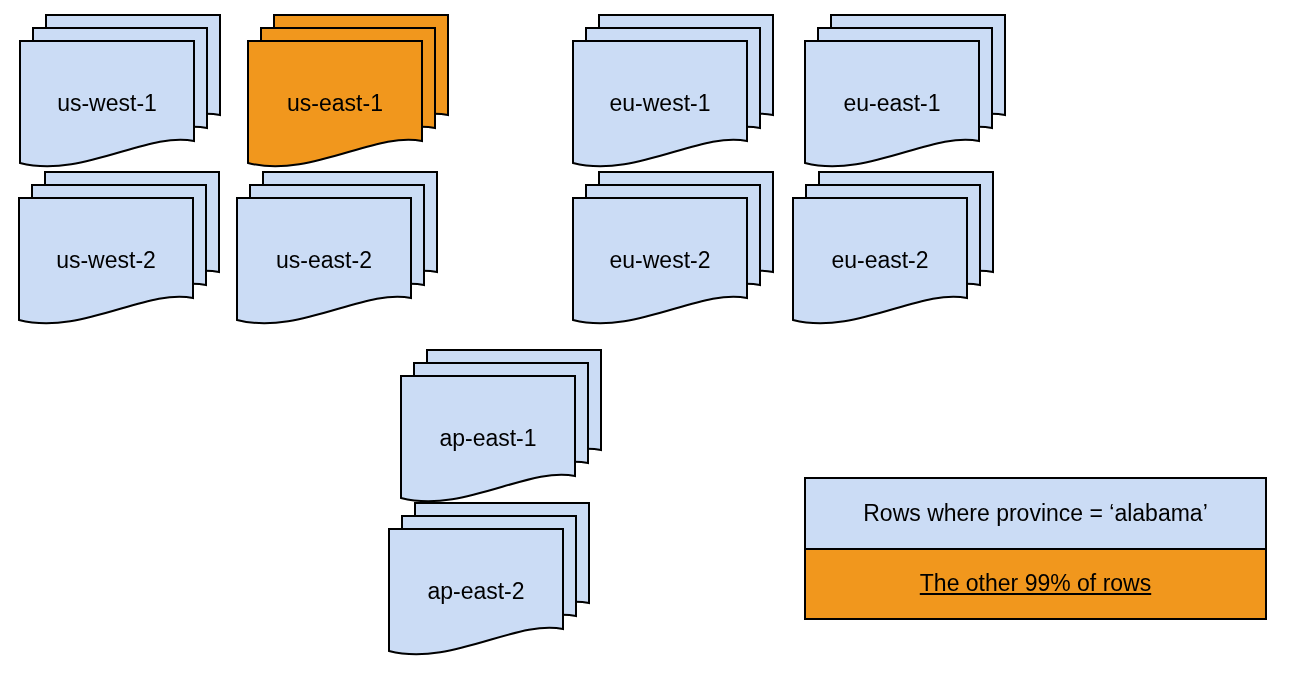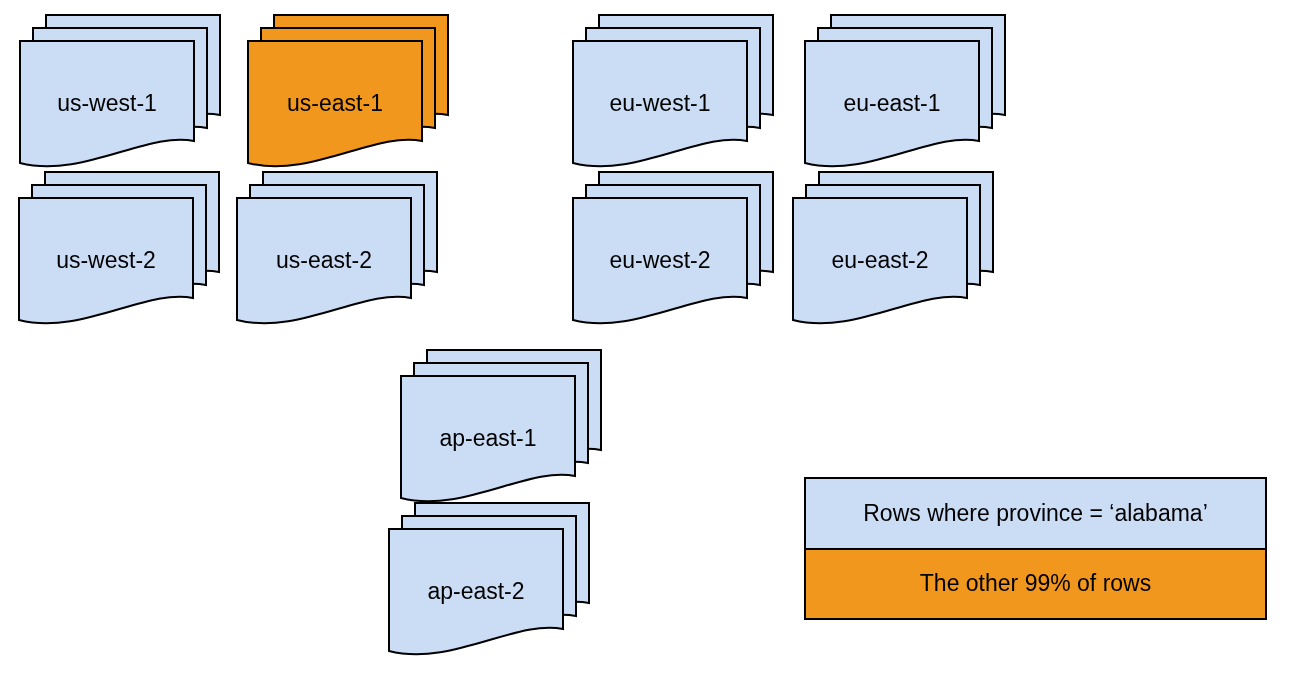--- a/index.html
+++ b/index.html
@@ -49,21 +49,21 @@
     margin-top: 37px;
   }
   .legend-row {
     flex: 1 1 0;
     display: flex;
     align-items: center;
     justify-content: center;
     font-size: 23px;
   }
   .legend-row.blue   { background: var(--blue); }
-  .legend-row.orange { background: var(--orange); border-top: 2px solid var(--outline); }
+  .legend-row.orange { background: var(--orange); border-top: 2px solid var(--outline); text-decoration: underline; }
 </style>
 </head>
 <body>
 
 <svg width="0" height="0" style="position:absolute">
   <defs>
     <path id="doc-shape" d="M 0 0 L 174 0 L 174 100 C 128 90 62 138 0 122 Z"></path>
   </defs>
 </svg>
 

